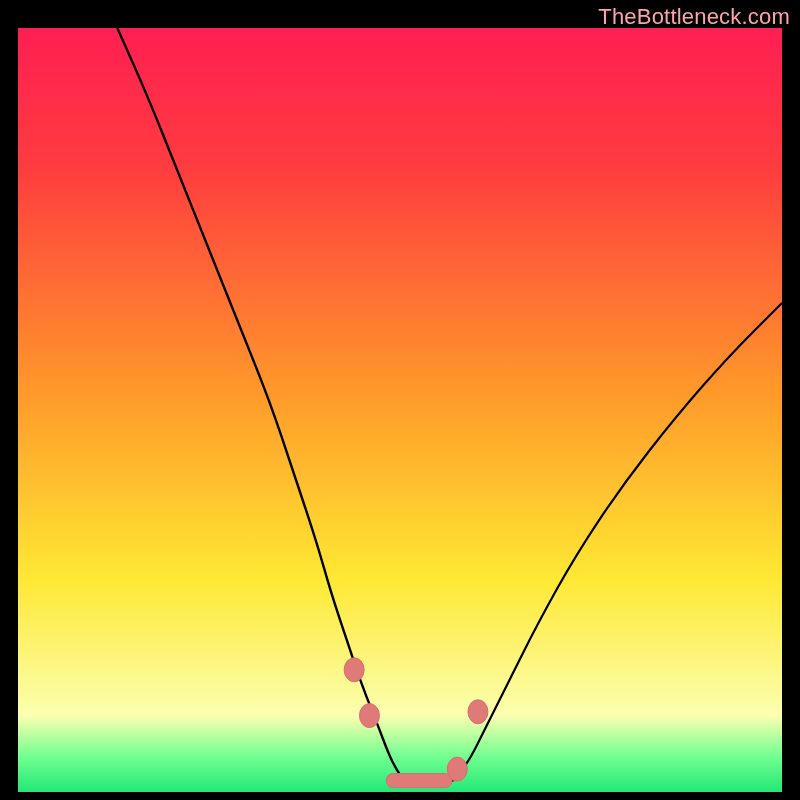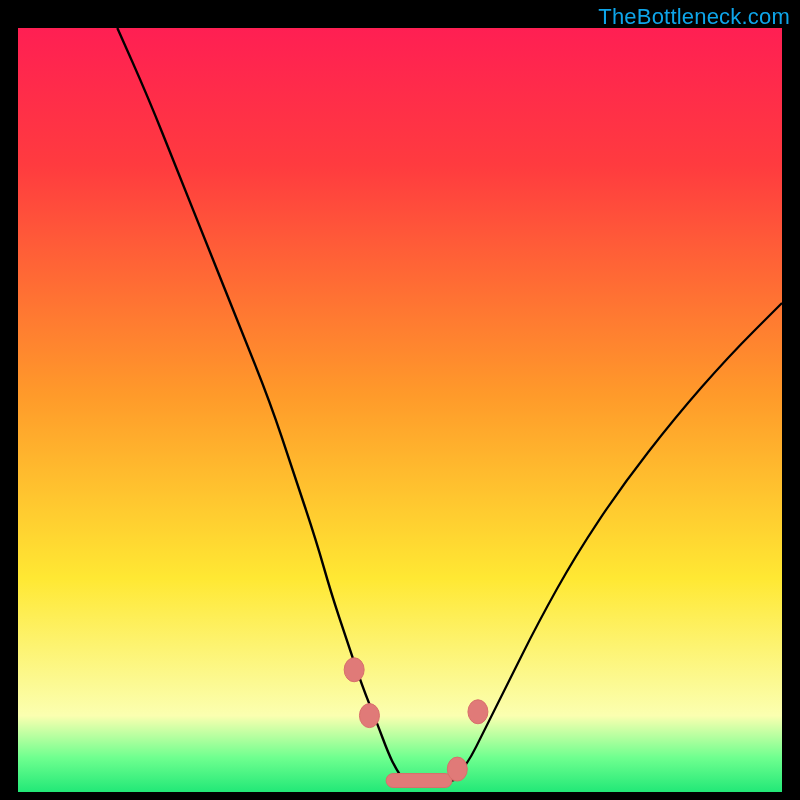--- a/index.html
+++ b/index.html
@@ -23,21 +23,21 @@
     position: absolute;
     left: 0;
     top: 0;
     width: 764px;
     height: 764px;
   }
   .watermark {
     position: absolute;
     top: 4px;
     right: 10px;
-    color: #0ea5e9;
+    color: #fca5a5;
     font-size: 22px;
     font-weight: 500;
     letter-spacing: 0.2px;
   }
   svg { display: block; }
 </style>
 </head>
 <body>
 
 <div class="watermark">TheBottleneck.com</div>

